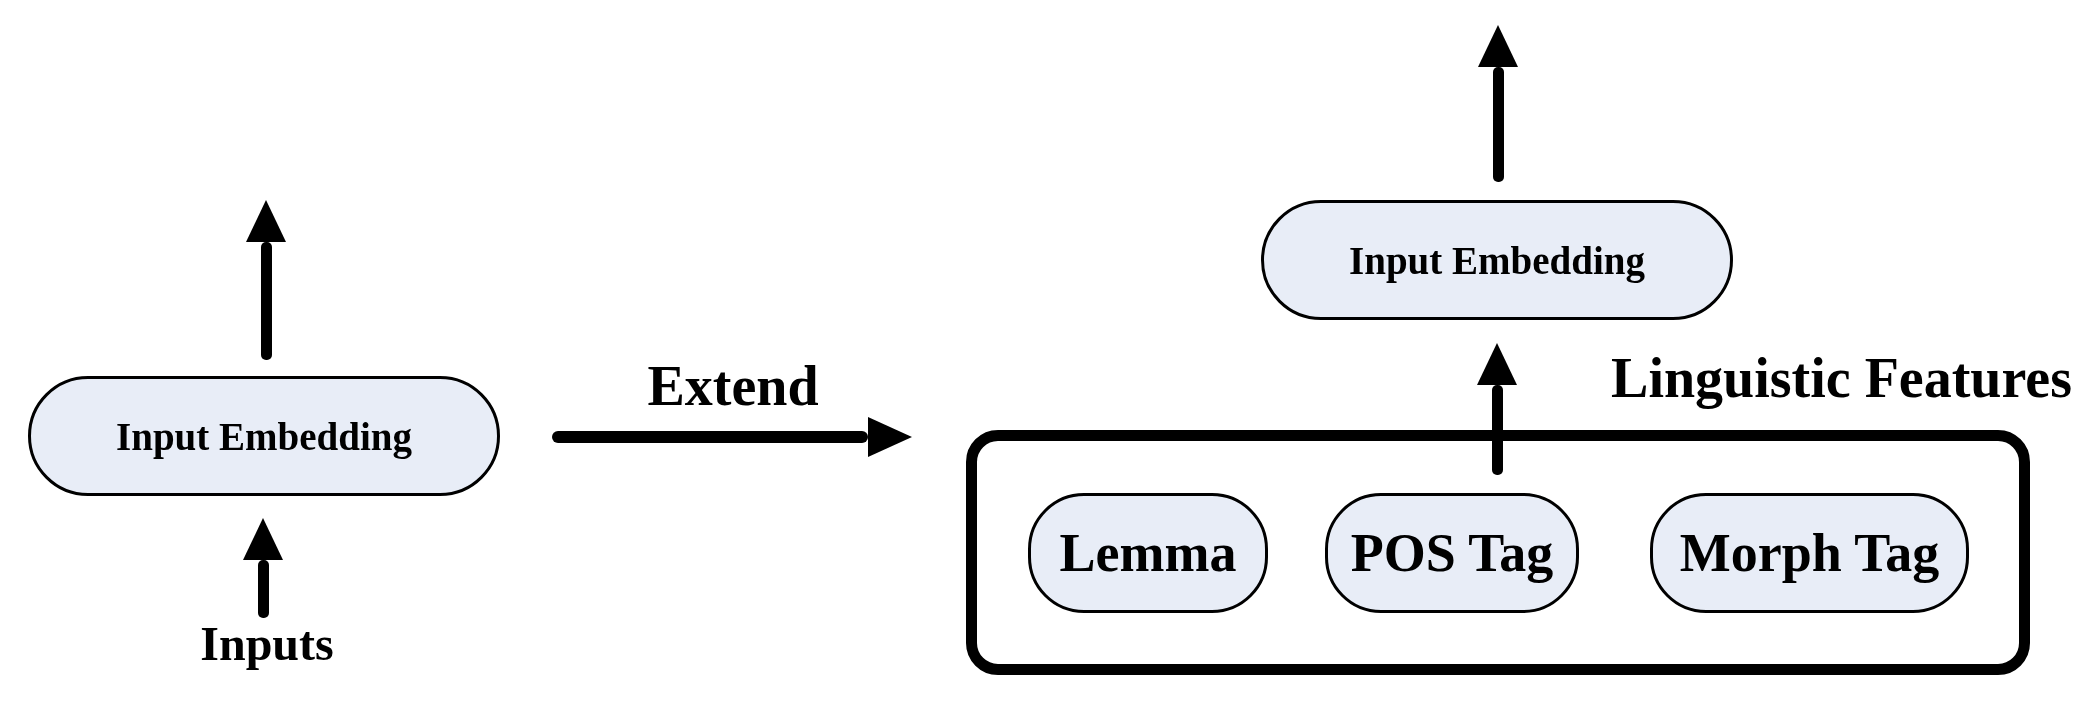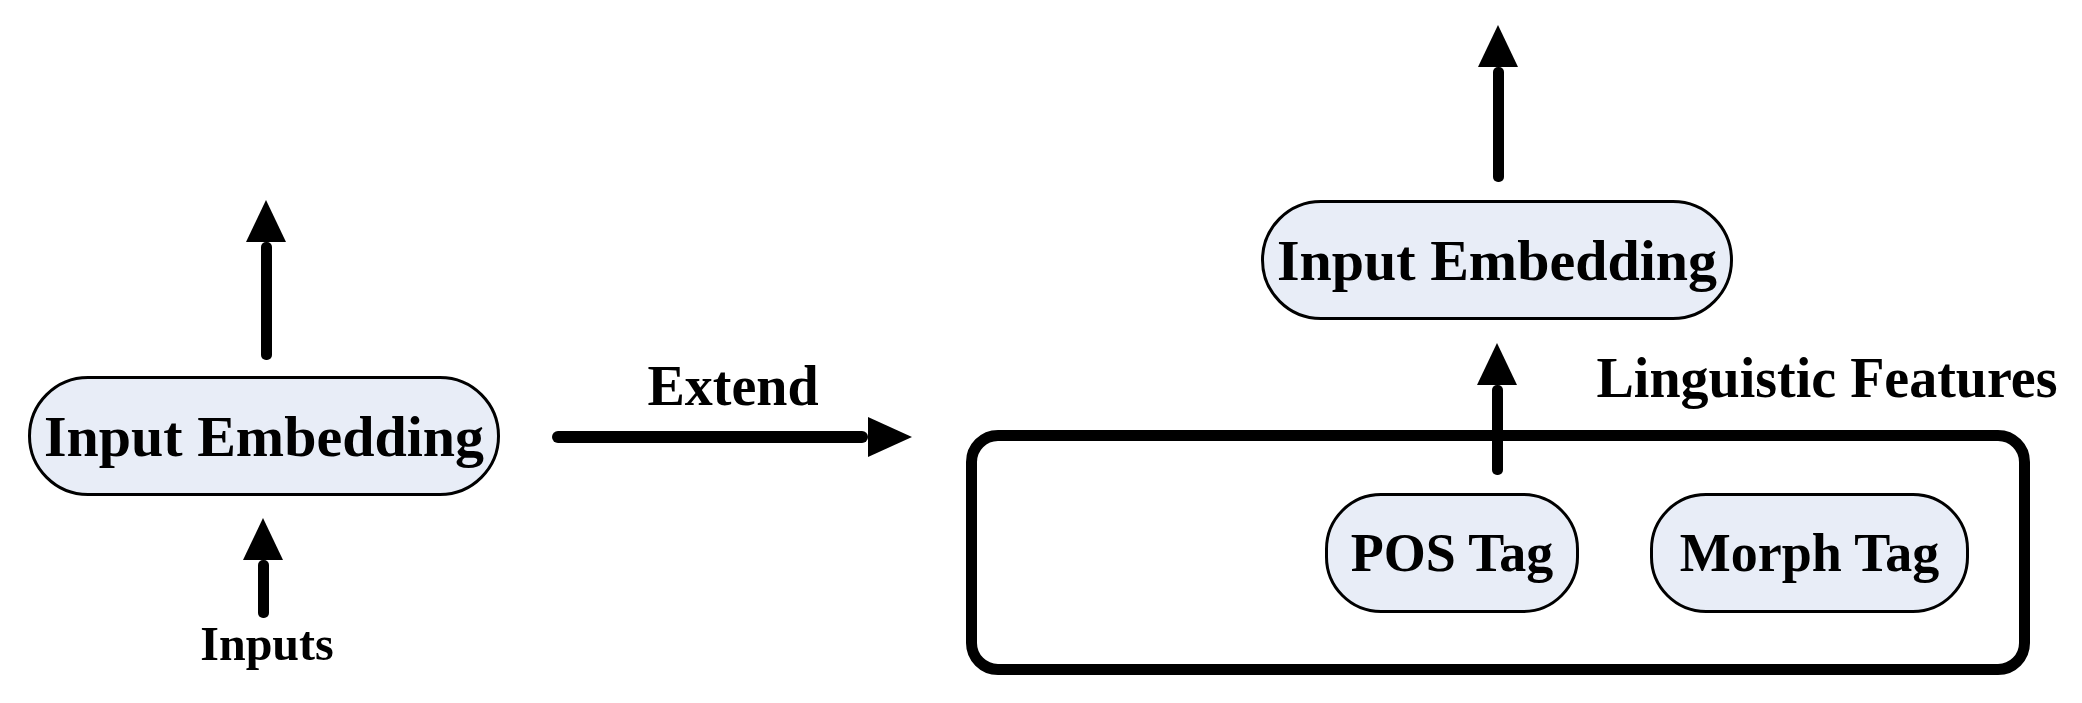--- a/index.html
+++ b/index.html
@@ -21,21 +21,21 @@
     background: #e8edf7;
     border: 3px solid #000000;
     border-radius: 62px;
     display: flex;
     align-items: center;
     justify-content: center;
     font-weight: bold;
     color: #000000;
     white-space: nowrap;
   }
-  .pill-main { font-size: 58px; }
+  .pill-main { font-size: 39px; }
   .pill-feature { font-size: 54px; border-radius: 56px; }
 
   .label {
     position: absolute;
     font-weight: bold;
     color: #000000;
     white-space: nowrap;
     text-align: center;
   }
 
@@ -126,24 +126,27 @@
 
   <div class="pill pill-main" style="left:1261px; top:200px; width:472px; height:120px;">
     <span>Input Embedding</span>
   </div>
 
   <div class="varrow" style="left:1477px; top:343px;">
     <div class="head-up"></div>
     <div class="vshaft" style="height:90px;"></div>
   </div>
 
-  <div class="label" style="left:1582px; top:346px; width:490px; font-size:56px; text-align:center;">Linguistic Features</div>
+  <div class="label" style="left:1582px; top:346px; width:490px; font-size:56px; text-align:right;">Linguistic Features</div>
 
   <div class="features-container"></div>
 
+  <div class="pill pill-feature" style="left:1028px; top:493px; width:240px; height:120px;">
+    <span>Lemma</span>
+  </div>
 
   <div class="pill pill-feature" style="left:1650px; top:493px; width:319px; height:120px;">
     <span>Morph Tag</span>
   </div>
 
   <div class="pill pill-feature" style="left:1325px; top:493px; width:254px; height:120px;">
     <span>POS Tag</span>
   </div>
 
 </div>

